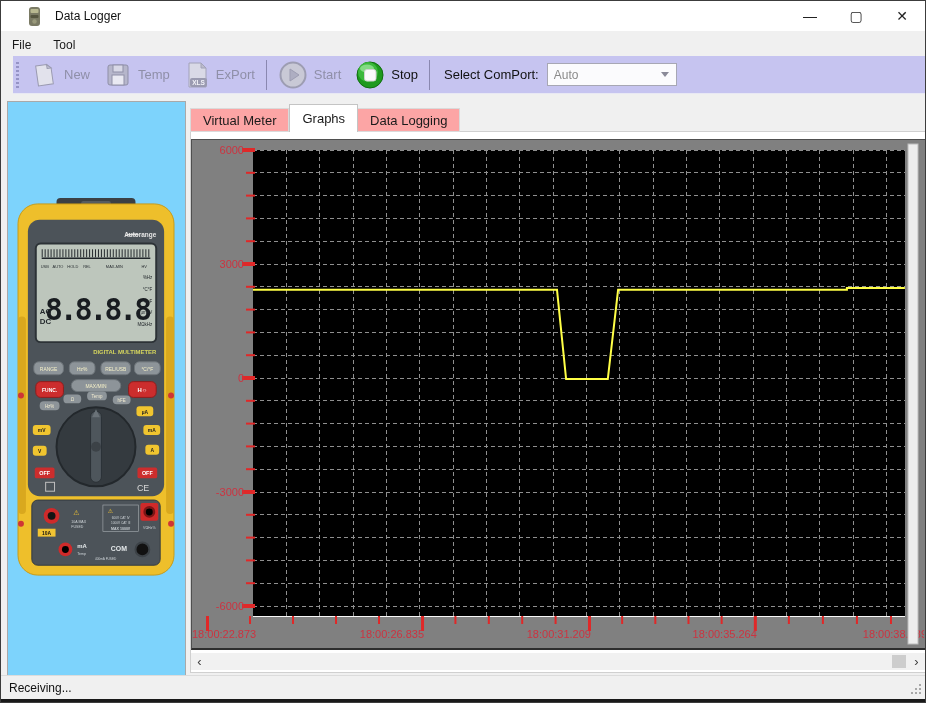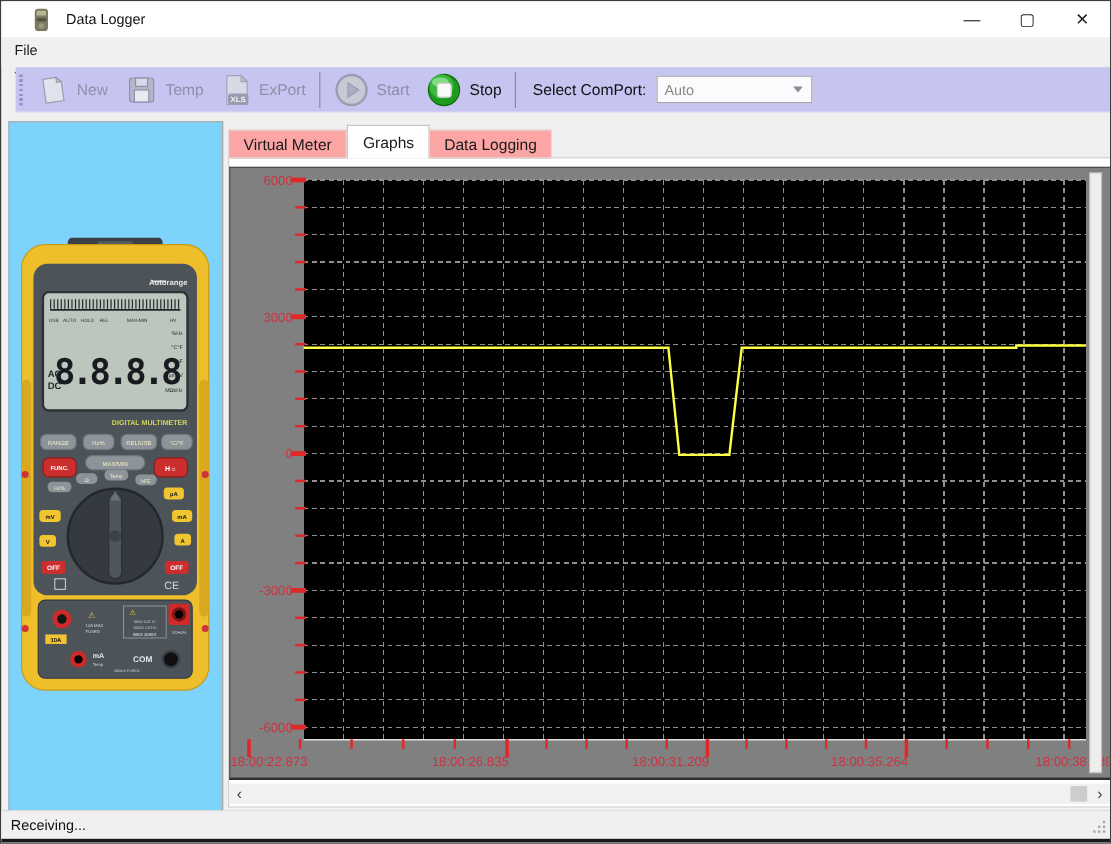--- a/index.html
+++ b/index.html
@@ -6,21 +6,21 @@
   *{box-sizing:border-box;}
   .window{position:relative;width:926px;height:703px;background:#f0f0f0;
     font-family:"Liberation Sans",sans-serif;border:1px solid #3c3c3c;overflow:hidden;}
   
   .titlebar{position:absolute;left:0;top:0;width:100%;height:30px;background:#fff;display:flex;align-items:center;}
   .app-icon{margin-left:27px;width:13px;height:19px;}
   .title-text{margin-left:14px;font-size:12px;color:#111;}
   .win-controls{position:absolute;right:0;top:0;height:30px;display:flex;}
   .win-btn{width:46px;height:30px;display:flex;align-items:center;justify-content:center;font-size:14px;color:#222;cursor:default;}
   
-  .menubar{position:absolute;left:0;top:30px;width:100%;height:25px;background:#f0f0f0;display:flex;align-items:flex-start;font-size:12px;color:#1a1a1a;flex-direction:column;}
+  .menubar{position:absolute;left:0;top:30px;width:100%;height:25px;background:#f0f0f0;display:flex;align-items:flex-end;font-size:12px;color:#1a1a1a;}
   .menu-item{padding:4px 11px;}
   
   .toolbar{position:absolute;left:12px;top:55px;width:100%;height:38px;background:#c6c4f0;display:flex;align-items:center;border-bottom:1px solid #e8e8f4;}
   .grip{width:3px;height:26px;margin:0 4px 0 3px;background:repeating-linear-gradient(#9removed 0,#9593c5 0 2px,transparent 2px 4px);}
   .grip{background:repeating-linear-gradient(to bottom,#9593c5 0 2px,transparent 2px 4px);}
   .tb-btn{display:flex;align-items:center;gap:6px;padding:2px 7px;height:34px;}
   .tb-label{font-size:13px;color:#8f8fa8;}
   .tb-label.enabled{color:#111;}
   .tb-sep{width:1px;height:30px;background:#8a88b0;margin:0 4px;}
   .comport-label{font-size:13px;color:#111;margin:0 8px 0 10px;}

